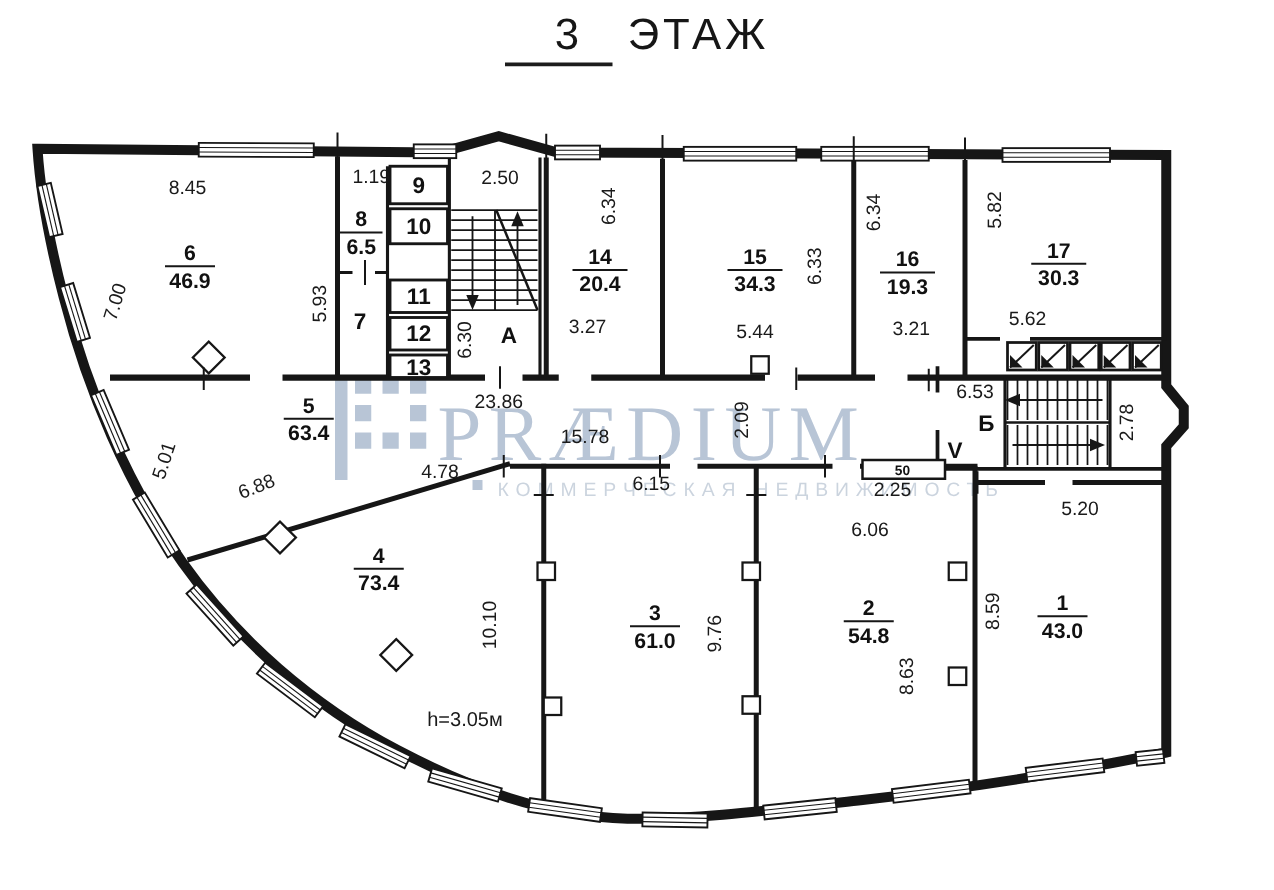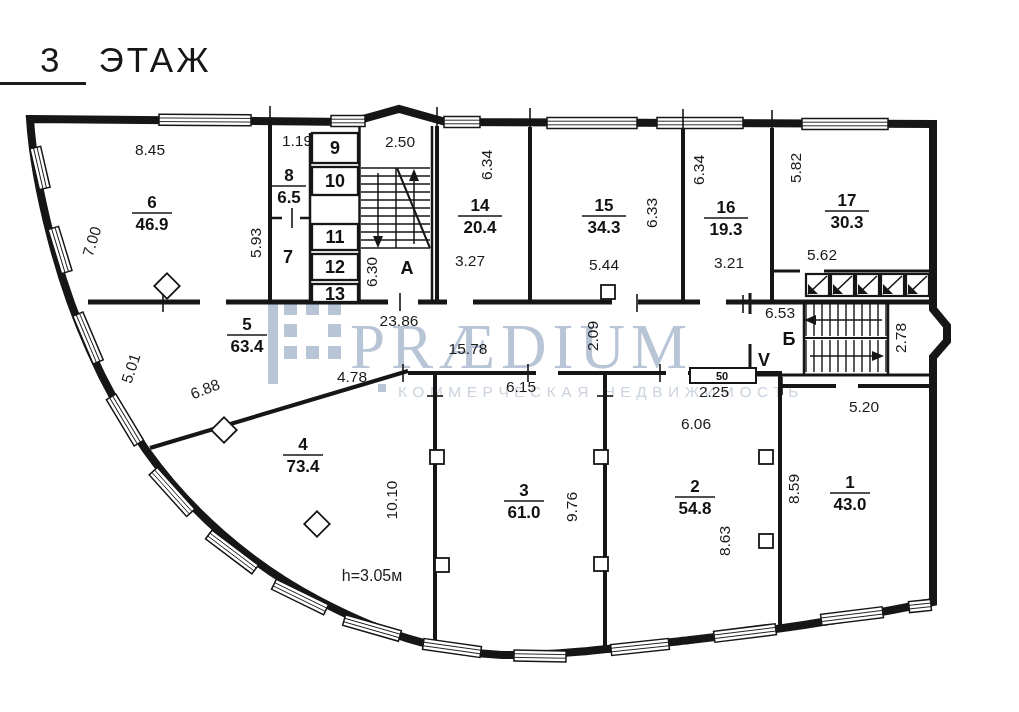--- a/index.html
+++ b/index.html
@@ -1,19 +1,19 @@
 <!DOCTYPE html>
 <html><head>
 <meta charset="utf-8">
 <style>
   html,body{margin:0;padding:0;background:#fff;}
   #page{position:relative;width:1019px;height:712px;background:#fff;overflow:hidden;
         font-family:"Liberation Sans",sans-serif;}
-  #title{position:absolute;top:8px;left:0;width:100%;
-         font-size:35px;color:#161616;letter-spacing:1px;margin-top:32px;}
+  #title{position:absolute;top:8px;left:0;width:100%;text-align:center;
+         font-size:35px;color:#161616;letter-spacing:1px;}
   #title .num{display:inline-block;border-bottom:3.5px solid #1c1c1c;
               padding:0 26px 2px 40px;margin-right:12px;}
   #title .word{letter-spacing:3px;}
   svg{position:absolute;left:0;top:0;}
   .wall{stroke:#161616;fill:none;}
   .dim{font-size:15.5px;fill:#1a1a1a;text-anchor:middle;}
   .rn,.ra{font-size:17px;font-weight:700;fill:#111;text-anchor:middle;}
   .cab{font-size:18px;font-weight:700;fill:#111;text-anchor:middle;}
   .fr{stroke:#161616;stroke-width:1.7;}
   .note{font-size:16px;fill:#1a1a1a;text-anchor:middle;}

